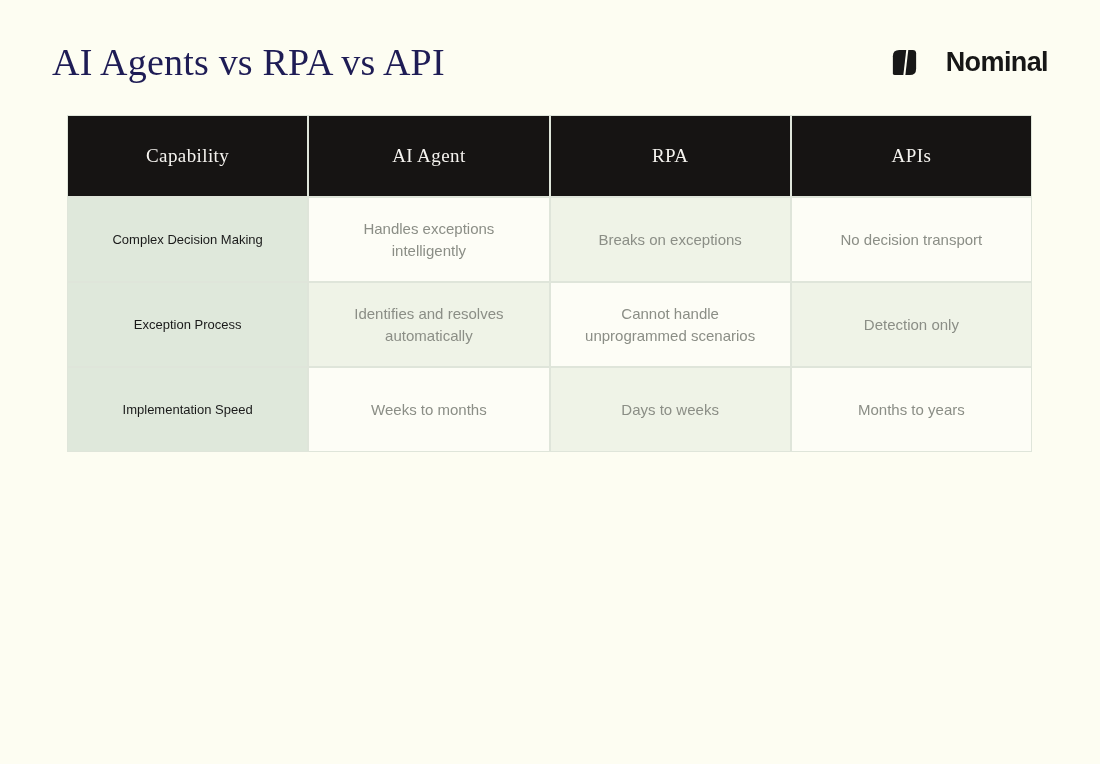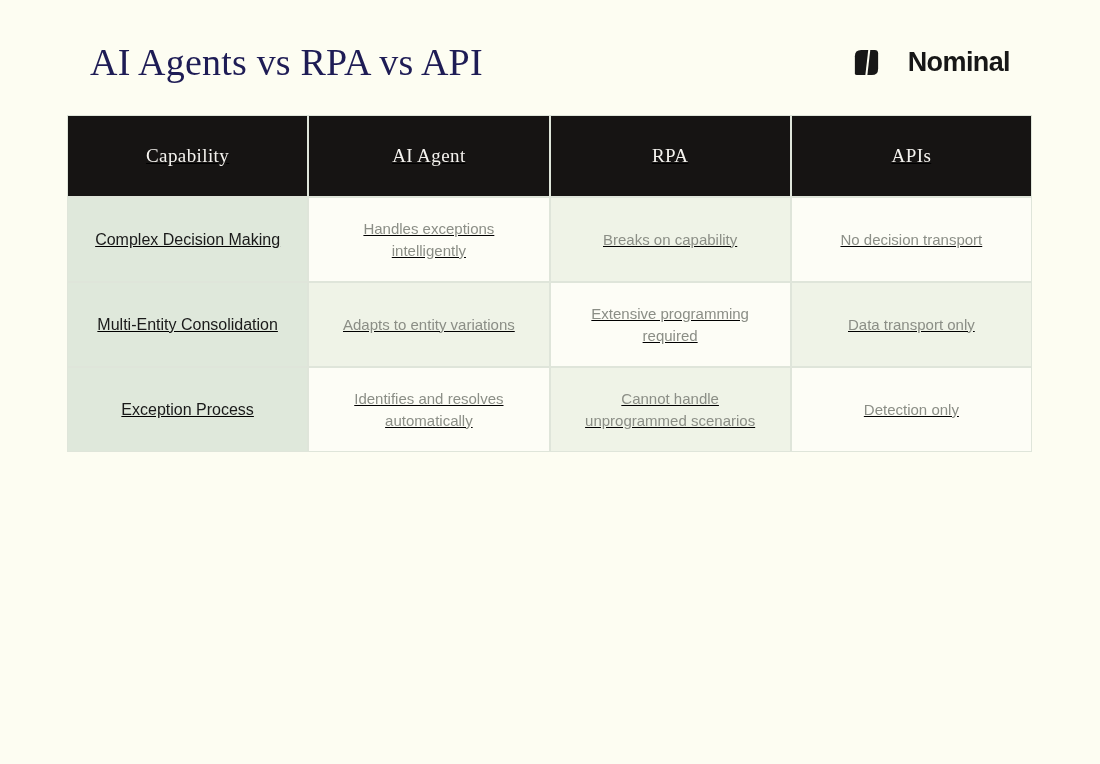--- a/index.html
+++ b/index.html
@@ -19,21 +19,21 @@
   html,body{width:1100px;height:764px;}
   body{
     background:var(--page-bg);
     font-family:"Liberation Sans",sans-serif;
     overflow:hidden;
   }
   .topbar{
     display:flex;
     align-items:center;
     justify-content:space-between;
-    padding:0 90px;
+    padding:0 52px;
     margin-top:36px;
     height:52px;
   }
   .page-title{
     font-family:"Liberation Serif",serif;
     font-weight:400;
     font-size:38px;
     letter-spacing:0.2px;
     color:var(--title-color);
   }
@@ -44,21 +44,20 @@
   }
   .brand-icon{width:31px;height:31px;display:block;}
   .brand-name{
     font-size:27px;
     font-weight:700;
     letter-spacing:-0.6px;
     color:var(--logo-black);
   }
   .table-wrap{
     margin:26px 66px 0 66px;
-    text-decoration:underline;
   }
   table{
     width:967px;
     table-layout:fixed;
     border-collapse:separate;
     border-spacing:2px;
     background:transparent;
   }
   th,td{
     width:25%;
@@ -80,21 +79,21 @@
   tbody td{
     height:83px;
     font-size:15px;
     line-height:22px;
     color:var(--body-text);
     outline:1px solid var(--gap-line);
   }
   tbody td.cap{
     background:var(--cap-cell);
     color:var(--cap-text);
-    font-size:16px;
+    font-size:13px;
   }
   tbody tr:nth-child(odd) td.val{background:var(--white-cell);}
   tbody tr:nth-child(odd) td.val:nth-child(3){background:var(--green-cell);}
   tbody tr:nth-child(even) td.val{background:var(--green-cell);}
   tbody tr:nth-child(even) td.val:nth-child(3){background:var(--white-cell);}
 </style>
 </head>
 <body>
 
 <div class="topbar">
@@ -115,35 +114,35 @@
         <th>Capability</th>
         <th>AI Agent</th>
         <th>RPA</th>
         <th>APIs</th>
       </tr>
     </thead>
     <tbody>
   <tr>
     <td class="cap">Complex Decision Making</td>
     <td class="val">Handles exceptions intelligently</td>
-    <td class="val">Breaks on capability</td>
+    <td class="val">Breaks on exceptions</td>
     <td class="val">No decision transport</td>
   </tr>
 
-  <tr>
-    <td class="cap">Multi-Entity Consolidation</td>
-    <td class="val">Adapts to entity variations</td>
-    <td class="val">Extensive programming required</td>
-    <td class="val">Data transport only</td>
-  </tr>
 
   <tr>
     <td class="cap">Exception Process</td>
     <td class="val">Identifies and resolves automatically</td>
     <td class="val">Cannot handle unprogrammed scenarios</td>
     <td class="val">Detection only</td>
   </tr>
 
+  <tr>
+    <td class="cap">Implementation Speed</td>
+    <td class="val">Weeks to months</td>
+    <td class="val">Days to weeks</td>
+    <td class="val">Months to years</td>
+  </tr>
 
 
 </tbody>
   </table>
 </div>
 
 </body></html>

